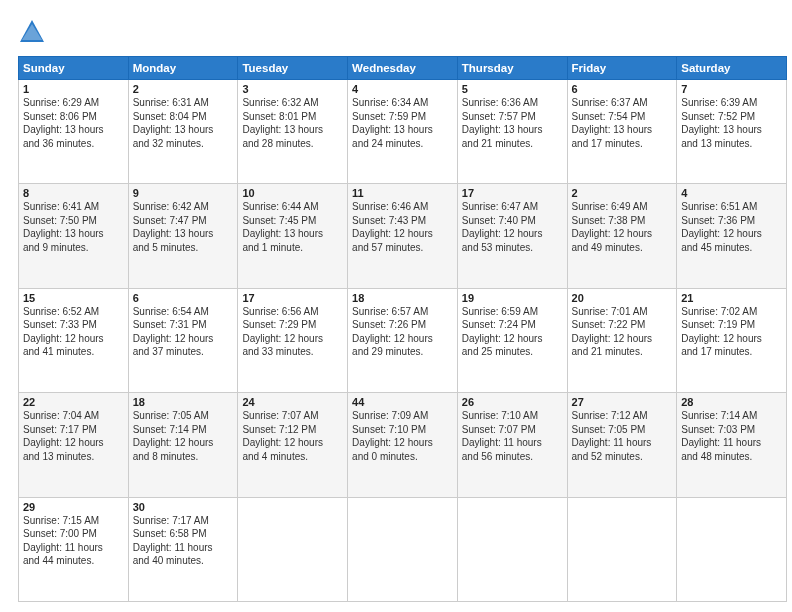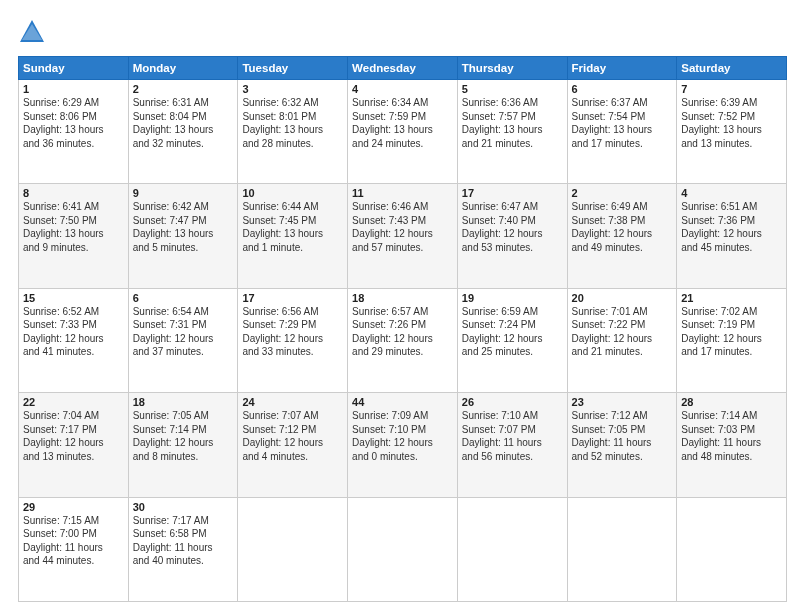--- a/index.html
+++ b/index.html
@@ -240,21 +240,21 @@
           </td>
           <td>
             <span class="day-num">44</span>
             <div class="day-info">Sunrise: 7:09 AM<br>Sunset: 7:10 PM<br>Daylight: 12 hours<br>and 0 minutes.</div>
           </td>
           <td>
             <span class="day-num">26</span>
             <div class="day-info">Sunrise: 7:10 AM<br>Sunset: 7:07 PM<br>Daylight: 11 hours<br>and 56 minutes.</div>
           </td>
           <td>
-            <span class="day-num">23</span>
+            <span class="day-num">27</span>
             <div class="day-info">Sunrise: 7:12 AM<br>Sunset: 7:05 PM<br>Daylight: 11 hours<br>and 52 minutes.</div>
           </td>
           <td>
             <span class="day-num">28</span>
             <div class="day-info">Sunrise: 7:14 AM<br>Sunset: 7:03 PM<br>Daylight: 11 hours<br>and 48 minutes.</div>
           </td>
         </tr>
         <tr>
           <td>
             <span class="day-num">29</span>

